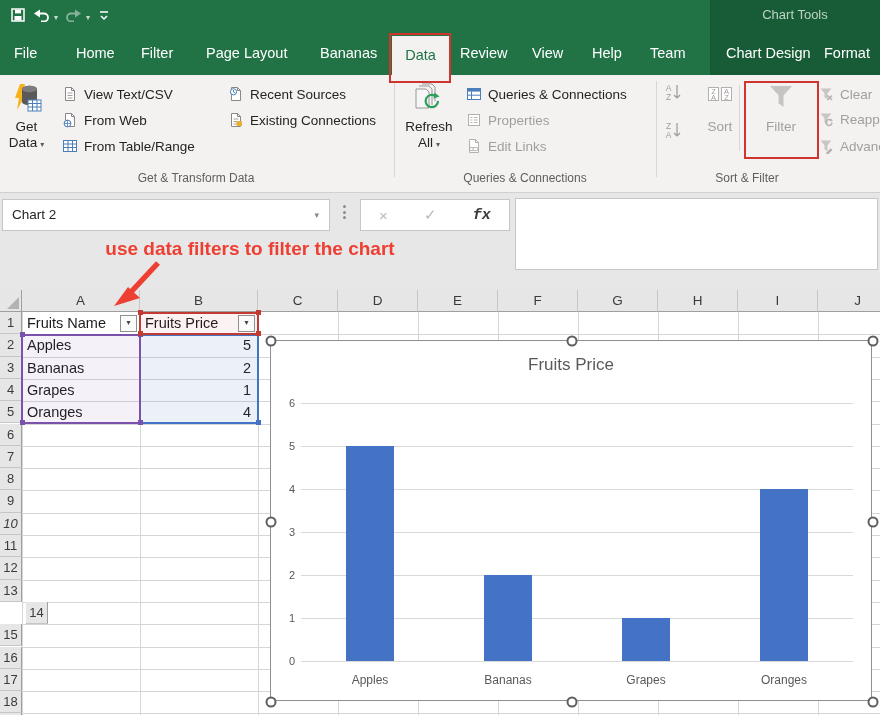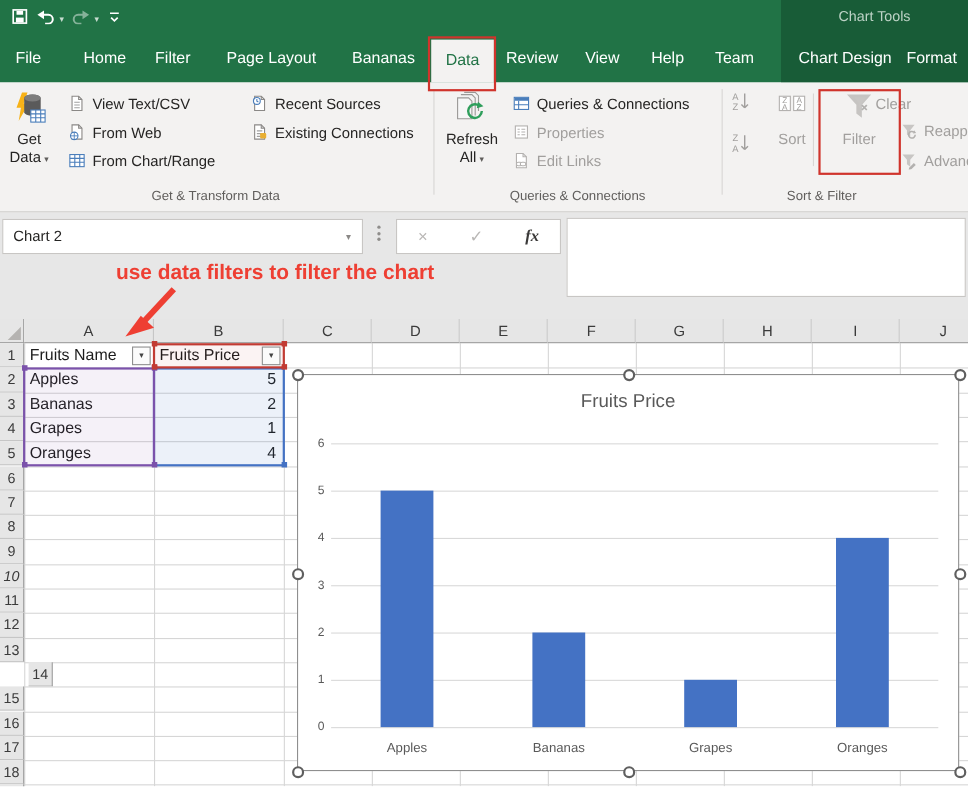--- a/index.html
+++ b/index.html
@@ -31,21 +31,21 @@
   .namebox{position:absolute;left:2px;top:7px;width:328px;height:32px;background:#fff;
            border:1px solid #c8c6c4;box-sizing:border-box;font-size:13.5px;color:#252423;
            line-height:30px;padding-left:9px}
   .nb-arrow{position:absolute;right:10px;top:0;font-size:9px;color:#8a8886}
   .kebab{position:absolute;left:343px;top:13px;display:flex;flex-direction:column;gap:2.5px}
   .kebab i{width:3px;height:3px;border-radius:50%;background:#8f8d8b}
   .fxbox{position:absolute;left:360px;top:7px;width:150px;height:32px;background:#fff;
          border:1px solid #c8c6c4;box-sizing:border-box;display:flex;align-items:center;
          justify-content:space-around;font-size:15px}
   .fx-cancel,.fx-enter{color:#b9b7b5;font-size:15px}
-  .fx-fn{color:#3b3a39;font-size:15px;font-style:italic;font-family:Liberation Serif, serif;font-weight:bold}
+  .fx-fn{color:#3b3a39;font-size:15px;font-style:italic;font-family:Liberation Mono, monospace;font-weight:bold}
   .formula-input{position:absolute;left:515px;top:6px;width:363px;height:72px;background:#fff;
                  border:1px solid #c8c6c4;box-sizing:border-box}
   .annotation{position:absolute;left:0;top:46px;width:500px;text-align:center;font-size:19px;
               font-weight:bold;color:#ee3f33}
   
   .sheet{position:absolute;left:0;top:290px;width:880px;height:425px;background:#fff}
   .hcell{position:absolute;top:0;height:22px;background:#e6e6e6;border-right:1px solid #c6c6c6;
          border-bottom:1px solid #9f9f9f;box-sizing:border-box;text-align:center;line-height:21px;
          font-size:13.5px;color:#3b3b3b;z-index:2}
   .rhead{position:absolute;left:0;width:22px;background:#e6e6e6;border-right:1px solid #9f9f9f;
@@ -168,21 +168,21 @@
         </span>
         <span>From Web</span>
       </div>
       <div class="smallitem" style="left: 62px; top: 60px;">
         <span class="ic" style="width:16px;height:16px">
           <svg width="16" height="16" viewBox="0 0 16 16">
             <rect x="1.5" y="2.5" width="13" height="11" fill="#fff" stroke="#4a7ebb"></rect>
             <path d="M1.5 6h13M1.5 9.5h13M6 2.5v11M10.5 2.5v11" stroke="#4a7ebb"></path>
           </svg>
         </span>
-        <span>From Chart/Range</span>
+        <span>From Table/Range</span>
       </div>
       <div class="smallitem" style="left: 228px; top: 8px;">
         <span class="ic" style="width:16px;height:16px">
           <svg width="16" height="16" viewBox="0 0 16 16">
             <path d="M3.5 1.5h6l3 3v10h-9z" fill="#fff" stroke="#8a8886"></path>
             <path d="M9.5 1.5v3h3" fill="none" stroke="#8a8886"></path>
             <circle cx="5.5" cy="5.8" r="3.1" fill="#fff" stroke="#4a7ebb"></circle>
             <path d="M5.5 4v1.9l1.4.9" fill="none" stroke="#4a7ebb"></path>
           </svg>
         </span>
@@ -276,21 +276,21 @@
       </div>
       <div class="smallitem disabled" style="left: 664px; top: 44px;">
         <span class="ic" style="width:18px;height:20px">
           <svg width="18" height="20" viewBox="0 0 18 20">
             <text x="4.5" y="8.5" font-size="8.5" fill="#a19f9d" text-anchor="middle" font-family="sans-serif">Z</text>
             <text x="4.5" y="18" font-size="8.5" fill="#a19f9d" text-anchor="middle" font-family="sans-serif">A</text>
             <path d="M13 3v13M13 16l-3-3M13 16l3-3" fill="none" stroke="#a19f9d" stroke-width="1.3"></path>
           </svg>
         </span>
       </div>
-      <div class="smallitem disabled" style="left: 774px; top: 8px;">
+      <div class="smallitem disabled" style="left: 818px; top: 8px;">
         <span class="ic" style="width:16px;height:16px">
           <svg width="16" height="16" viewBox="0 0 16 16">
             <path d="M2.5 2.5h11l-4 4.8v6.2l-3-2.2v-4z" fill="#c8c6c4"></path>
             <path d="M9.5 9.5l4.5 4.5M14 9.5l-4.5 4.5" stroke="#b3b1af" stroke-width="1.6"></path>
           </svg>
         </span>
         <span>Clear</span>
       </div>
       <div class="smallitem disabled" style="left: 818px; top: 33px;">
         <span class="ic" style="width:16px;height:16px">

